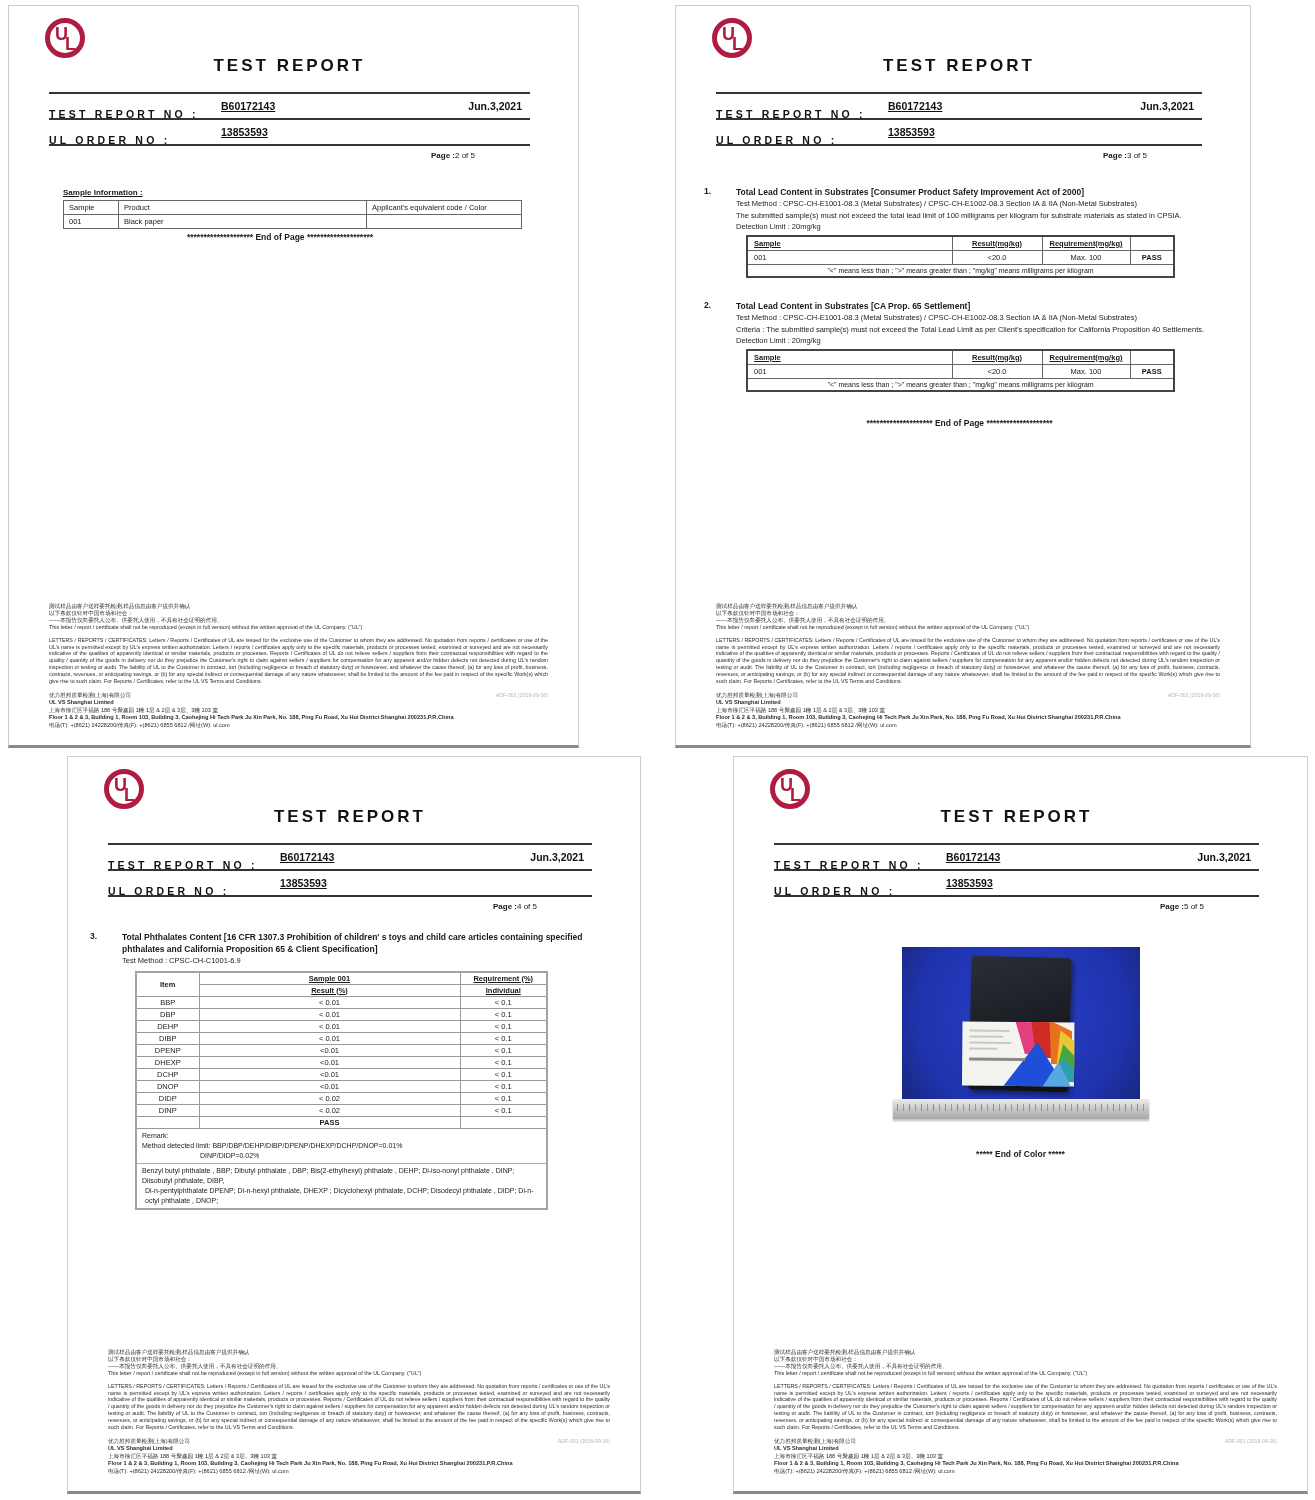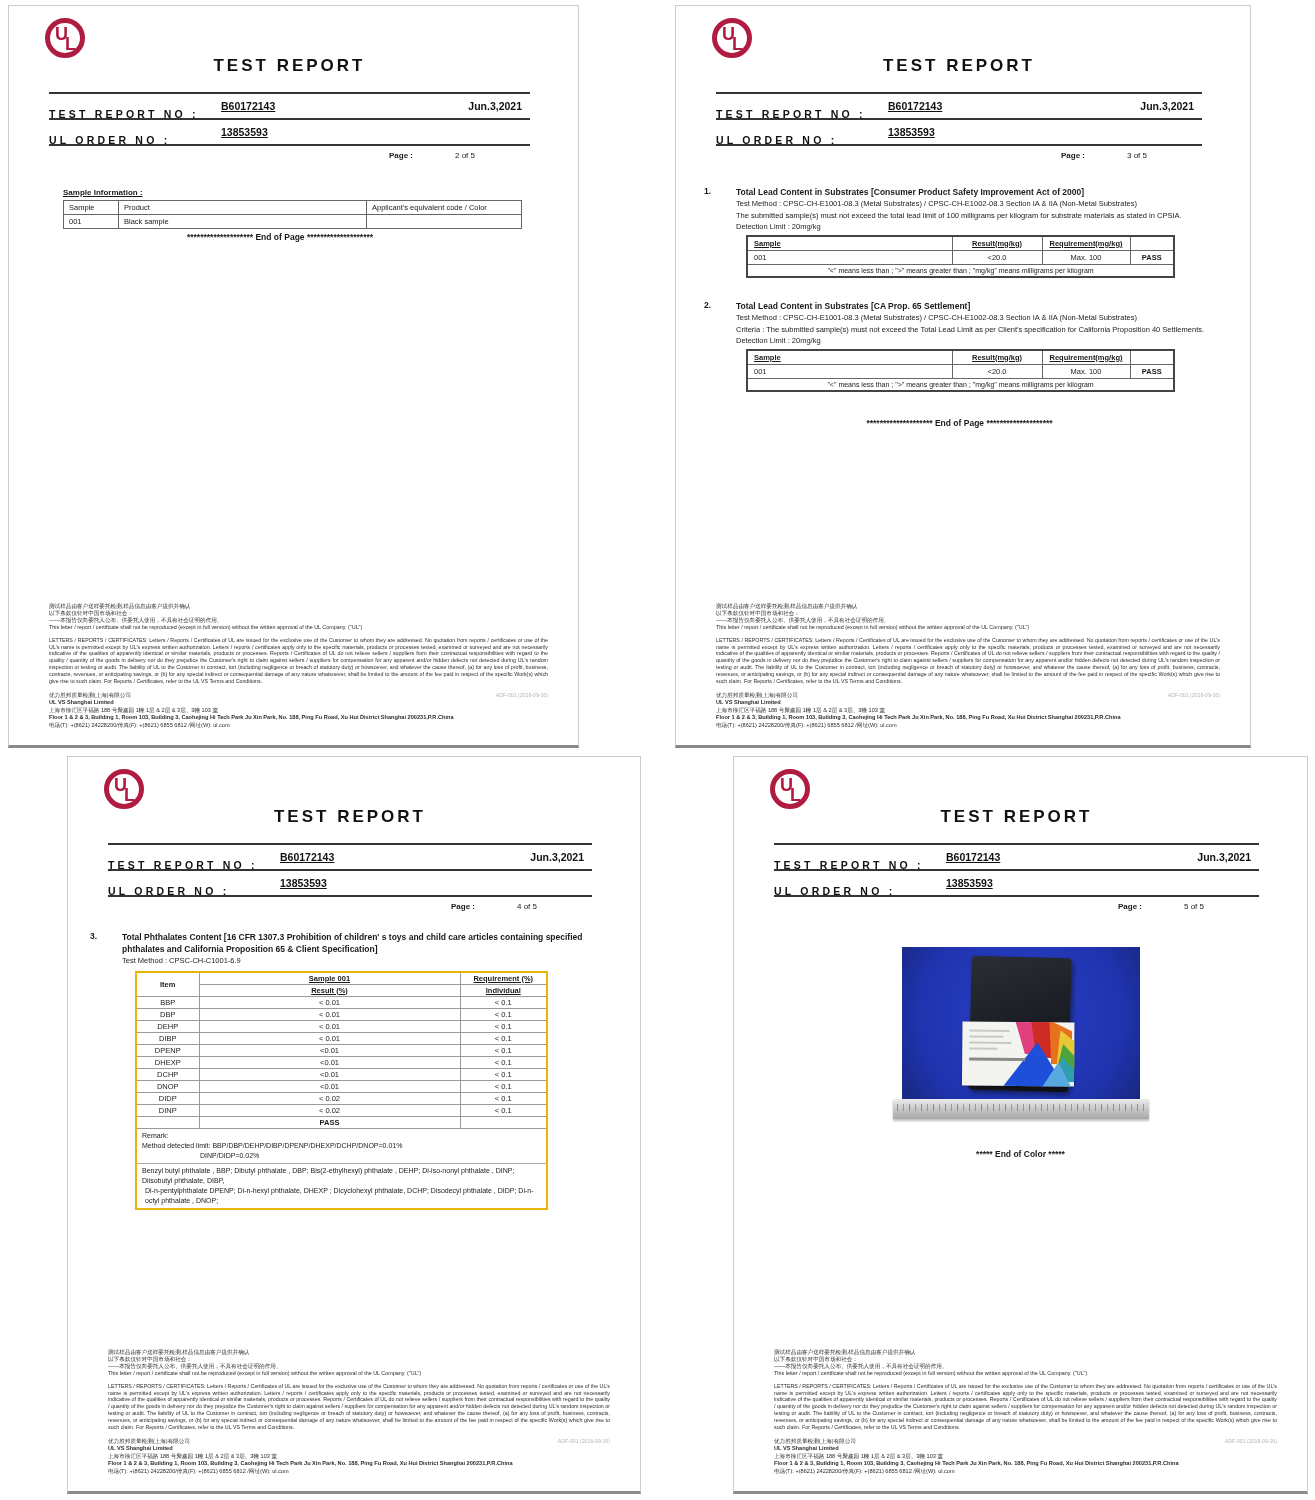--- a/index.html
+++ b/index.html
@@ -37,21 +37,21 @@
     text-align: center; font-size: 17px; font-weight: bold;
     letter-spacing: 3px; margin-bottom: 16px; color: #111;
   }
   .rule { height: 2px; background: #343434; }
   .hrow { display: flex; align-items: center; height: 24px; font-size: 10.5px; font-weight: bold; color: #111; }
   .hlabel { width: 172px; letter-spacing: 3.2px; margin-top: 16px; }
   .hval { flex: 1; text-decoration: underline; }
   .hdate { margin-right: 8px; }
   .prow { display: flex; justify-content: flex-end; font-size: 8px; padding: 5px 55px 0 0; height: 18px; }
   .plabel { font-weight: bold; }
-  .pval { margin-left: 42px; }
+  .pval { }
 
   
   .si-wrap { margin: 24px 0 0 54px; width: 458px; }
   .si-title { font-size: 8px; font-weight: bold; text-decoration: underline; margin-bottom: 3px; }
   .si-table { border-collapse: collapse; width: 458px; table-layout: fixed; font-size: 7.5px; }
   .si-table td { border: 1px solid #666; padding: 2px 5px; height: 12px; text-align: left; }
   .eop { width: 458px; margin: 3px 0 0 42px; text-align: center; font-size: 8.5px; font-weight: bold; }
 
   
   .sec { display: flex; margin-top: 22px; }
@@ -65,21 +65,21 @@
   .lead-table th, .lead-table td { border: 1px solid #666; padding: 2px 6px; height: 13px; }
   .lead-table th { text-align: left; font-weight: bold; }
   .lead-table th.u { text-decoration: underline; }
   .lead-table th.ctr, .lead-table td.ctr { text-align: center; }
   .lead-table td.pass { font-weight: bold; text-align: center; }
   .lead-note { font-size: 7px; text-align: center; }
 
   .eop2 { width: 427px; margin: 26px 0 0 70px; text-align: center; font-size: 8.5px; font-weight: bold; }
 
   
-  .ph-table { border-collapse: collapse; border: 2px solid #eab308; table-layout: fixed;
+  .ph-table { border-collapse: collapse; border: 2px solid #a3a3a3; table-layout: fixed;
               width: 411px; margin: 4px 8px 0 67px; font-size: 7.5px; }
   .ph-table th, .ph-table td { border: 1px solid #9a9a9a; padding: 1px 4px; height: 12px; text-align: center; }
   .ph-table th { font-weight: bold; }
   .ph-table th.u { text-decoration: underline; }
   .ph-table td.pass { font-weight: bold; }
   .ph-table td.remark { text-align: left; padding: 2px 5px; height: auto; }
   .remark div { font-size: 7px; line-height: 10px; }
   .rm2 { padding-left: 58px; }
   .rm-div { height: 1px; background: #aaa; margin: 2px -5px 2px -5px; }
   .rm3 { padding-left: 3px; }
@@ -172,21 +172,21 @@
           <col style="width:155px">
         </colgroup>
       <tbody>
           <tr>
         <td>Sample</td>
         <td>Product</td>
         <td>Applicant's equivalent code / Color</td>
       </tr>
       <tr>
         <td>001</td>
-        <td>Black sample</td>
+        <td>Black paper</td>
         <td></td>
       </tr>
     </tbody>
       </table>
   </div>
   <div class="eop">******************** End of Page ********************</div>
 
   <div class="ftr">
     <div class="f-cn">测试样品由客户送样委托检测,样品信息由客户提供并确认</div>
     <div class="f-cn">以下条款仅针对中国市场和社会：</div>

